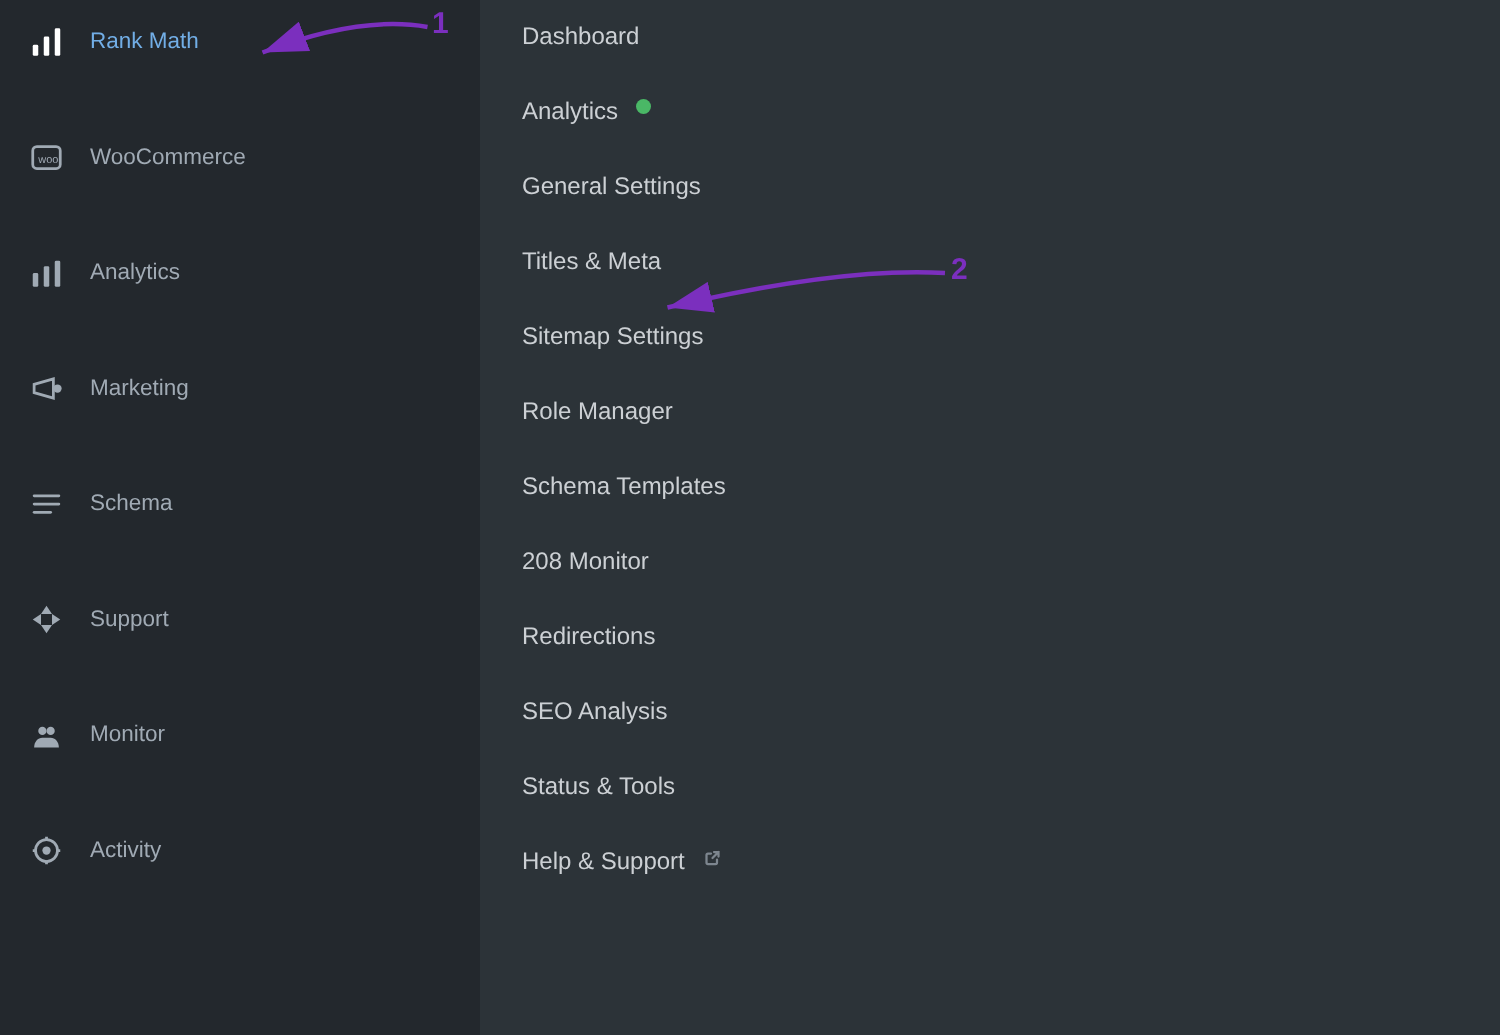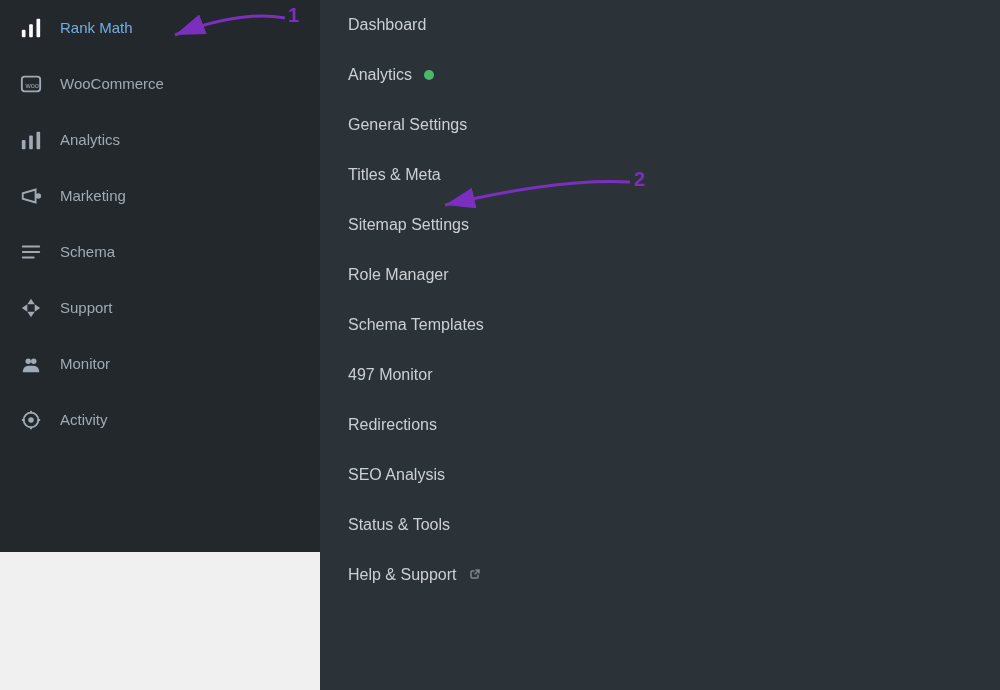--- a/index.html
+++ b/index.html
@@ -10,24 +10,25 @@
       font-family: -apple-system, BlinkMacSystemFont, 'Segoe UI', sans-serif;
       background: #f0f0f1;
       overflow: hidden;
     }
 
     
     .sidebar {
       width: 320px;
       min-width: 320px;
       background: #23282d;
-      height: 552px;
+      height: 690px;
       display: flex;
       flex-direction: column;
       overflow-y: auto;
+      gap: 21px;
     }
 
     .sidebar-item {
       display: flex;
       align-items: center;
       gap: 12px;
       padding: 14px 20px;
       cursor: pointer;
       color: #a0aab4;
       font-size: 15px;
@@ -61,21 +62,21 @@
       background: #2c3338;
       height: 690px;
       display: flex;
       flex-direction: column;
       overflow-y: auto;
       position: relative;
     }
 
     .submenu-item {
       display: flex;
-      align-items: center;
+      align-items: flex-start;
       padding: 16px 28px;
       color: #ccd0d4;
       font-size: 16px;
       cursor: pointer;
       position: relative;
       gap: 8px;
       transition: background 0.15s;
     }
 
     .submenu-item .green-dot {
@@ -204,21 +205,21 @@
     <div class="submenu-item">
       <span>Sitemap Settings</span>
     </div>
     <div class="submenu-item">
       <span>Role Manager</span>
     </div>
     <div class="submenu-item">
       <span>Schema Templates</span>
     </div>
     <div class="submenu-item">
-      <span>497 Monitor</span>
+      <span>208 Monitor</span>
     </div>
     <div class="submenu-item">
       <span>Redirections</span>
     </div>
     <div class="submenu-item">
       <span>SEO Analysis</span>
     </div>
     <div class="submenu-item">
       <span>Status &amp; Tools</span>
     </div>

